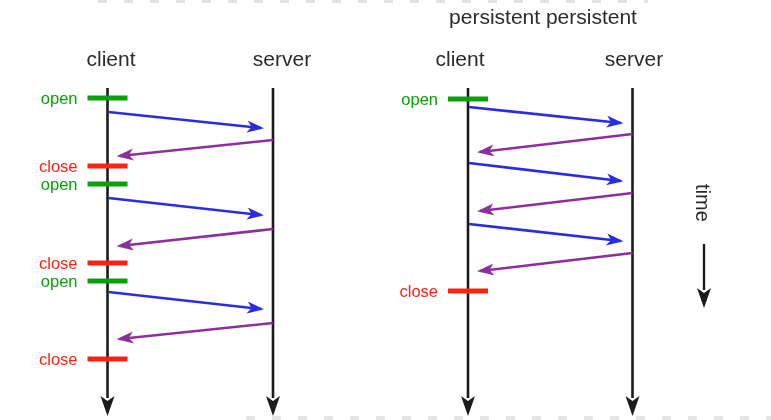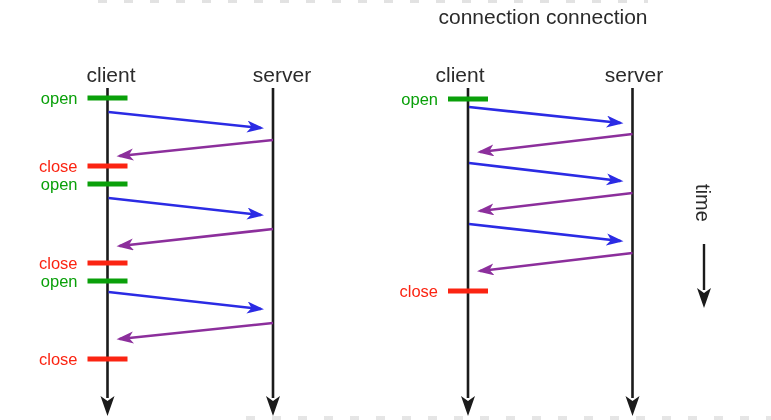--- a/index.html
+++ b/index.html
@@ -6,21 +6,21 @@
   .stage{
     position:relative;
     width:771px;height:420px;
     background:#ffffff;
     font-family:"Liberation Sans", sans-serif;
     overflow:hidden;
   }
   .stage svg{position:absolute;left:0;top:0;}
   .lbl{position:absolute;color:#2b2b2b;text-align:center;white-space:nowrap;}
   .panel-title{font-size:21px;line-height:22px;}
-  .actor{font-size:21px;line-height:22px;margin-top:16px;}
+  .actor{font-size:21px;line-height:22px;}
   .time-label{
     font-size:20px;line-height:22px;
     width:50px;height:22px;
     transform:rotate(90deg);
     transform-origin:center center;
   }
   .edge-fragment{
     position:absolute;
     background:repeating-linear-gradient(90deg,#bfbfbf 0 9px,transparent 9px 26px);
   }
@@ -76,21 +76,21 @@
         <line x1="632.5" y1="193" x2="480" y2="211" stroke="#8c2f9c" stroke-width="2.6" marker-end="url(#m-resp)"></line>
         <line x1="469" y1="224" x2="620.5" y2="241" stroke="#2b2be4" stroke-width="2.6" marker-end="url(#m-req)"></line>
         <line x1="632.5" y1="253" x2="480" y2="271" stroke="#8c2f9c" stroke-width="2.6" marker-end="url(#m-resp)"></line>
         <line x1="448" y1="291" x2="488" y2="291" stroke="#fb2412" stroke-width="5"></line>
         <text x="438" y="297" fill="#fb2412" text-anchor="end" class="sd-event-label">close</text>
         <line x1="704" y1="244" x2="704" y2="290" stroke="#1b1b1b" stroke-width="2.4" marker-end="url(#m-life)"></line>
       </g>
   </svg>
 
 
-  <div class="lbl panel-title" style="left:393px;top:6px;width:300px;">connection connection</div>
+  <div class="lbl panel-title" style="left:393px;top:6px;width:300px;">persistent persistent</div>
 
   <div class="lbl actor" style="left:61px;top:48px;width:100px;">client</div>
 
   <div class="lbl actor" style="left:232px;top:48px;width:100px;">server</div>
 
   <div class="lbl actor" style="left:410px;top:48px;width:100px;">client</div>
 
   <div class="lbl actor" style="left:584px;top:48px;width:100px;">server</div>
 
   <div class="lbl time-label" style="left:678px;top:192px;">time</div>

